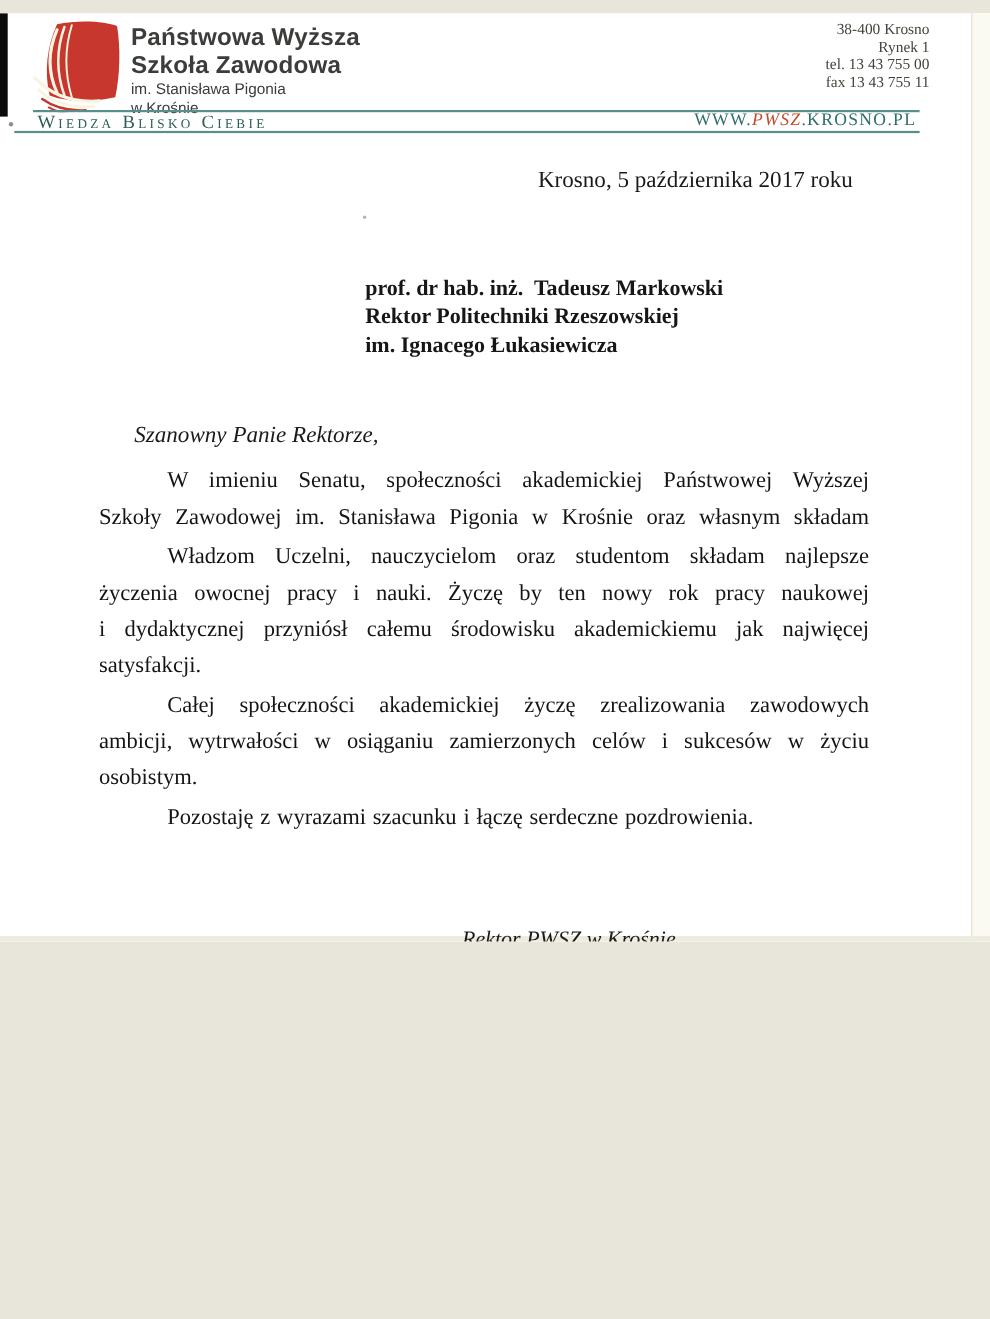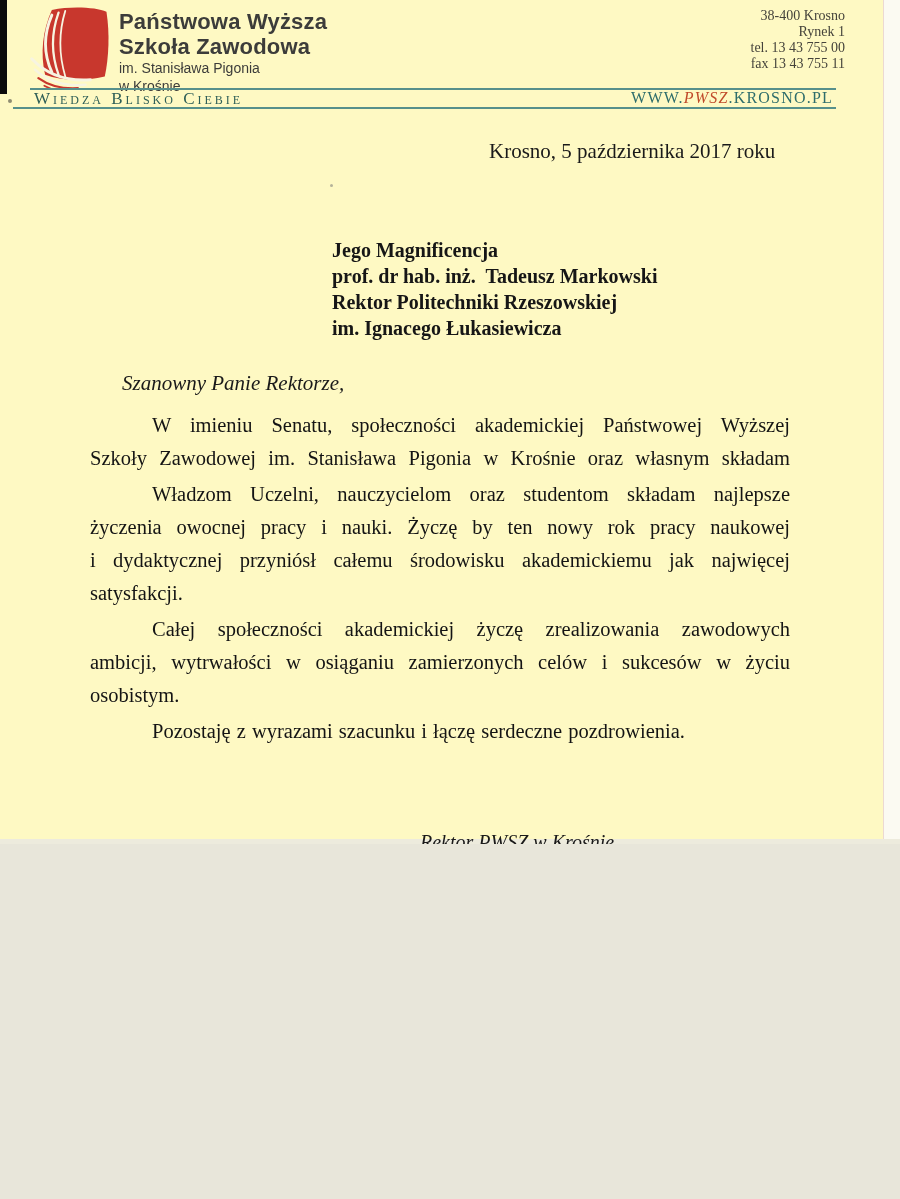--- a/index.html
+++ b/index.html
@@ -1,18 +1,18 @@
 <!DOCTYPE html>
 <html><head>
 <meta charset="utf-8">
 <style>
   html,body { margin:0; padding:0; background:#e8e6da; }
   .page {
-    position:relative; width:900px; height:844px; margin:0 auto;
-    background:#fef9c3; overflow:hidden;
+    position:relative; width:900px; height:844px; margin:12px auto;
+    background:#ffffff; overflow:hidden;
     font-family:"Liberation Serif", serif; color:#1a1a1a;
   }
   
   .scan-strip-left { position:absolute; left:0; top:0; width:7px; height:94px; background:#0b0b0b; }
   .paper-edge-right { position:absolute; right:0; top:0; width:16px; height:100%; background:#fbfaf2; border-left:1px solid #ecd9d2; }
   .scan-strip-bottom { position:absolute; left:0; bottom:0; width:100%; height:5px; background:#edebdd; }
   .speck-a { position:absolute; left:330px; top:184px; width:3px; height:3px; border-radius:50%; background:#8e8e82; opacity:.65; }
   .speck-b { position:absolute; left:8px; top:99px; width:4px; height:4px; border-radius:50%; background:#44443c; opacity:.6; }
 
   
@@ -90,21 +90,20 @@
   </div>
 
   <div class="band-line-top"></div>
   <div class="motto">Wiedza Blisko Ciebie</div>
   <div class="website"><span>WWW.</span><span class="hl">PWSZ</span><span>.KROSNO.PL</span></div>
   <div class="band-line-bottom"></div>
 
   <div class="dateline">Krosno, 5 października 2017 roku</div>
 
   <div class="addressee">
-    <div>Jego Magnificencja</div>
     <div>prof. dr hab. inż.  Tadeusz Markowski</div>
     <div>Rektor Politechniki Rzeszowskiej</div>
     <div>im. Ignacego Łukasiewicza</div>
   </div>
 
   <div class="salutation">Szanowny Panie Rektorze,</div>
 
   <div class="body-text">
     <div class="bline first">W imieniu Senatu, społeczności akademickiej Państwowej Wyższej</div>
     <div class="bline">Szkoły Zawodowej im. Stanisława Pigonia w Krośnie oraz własnym składam</div>

